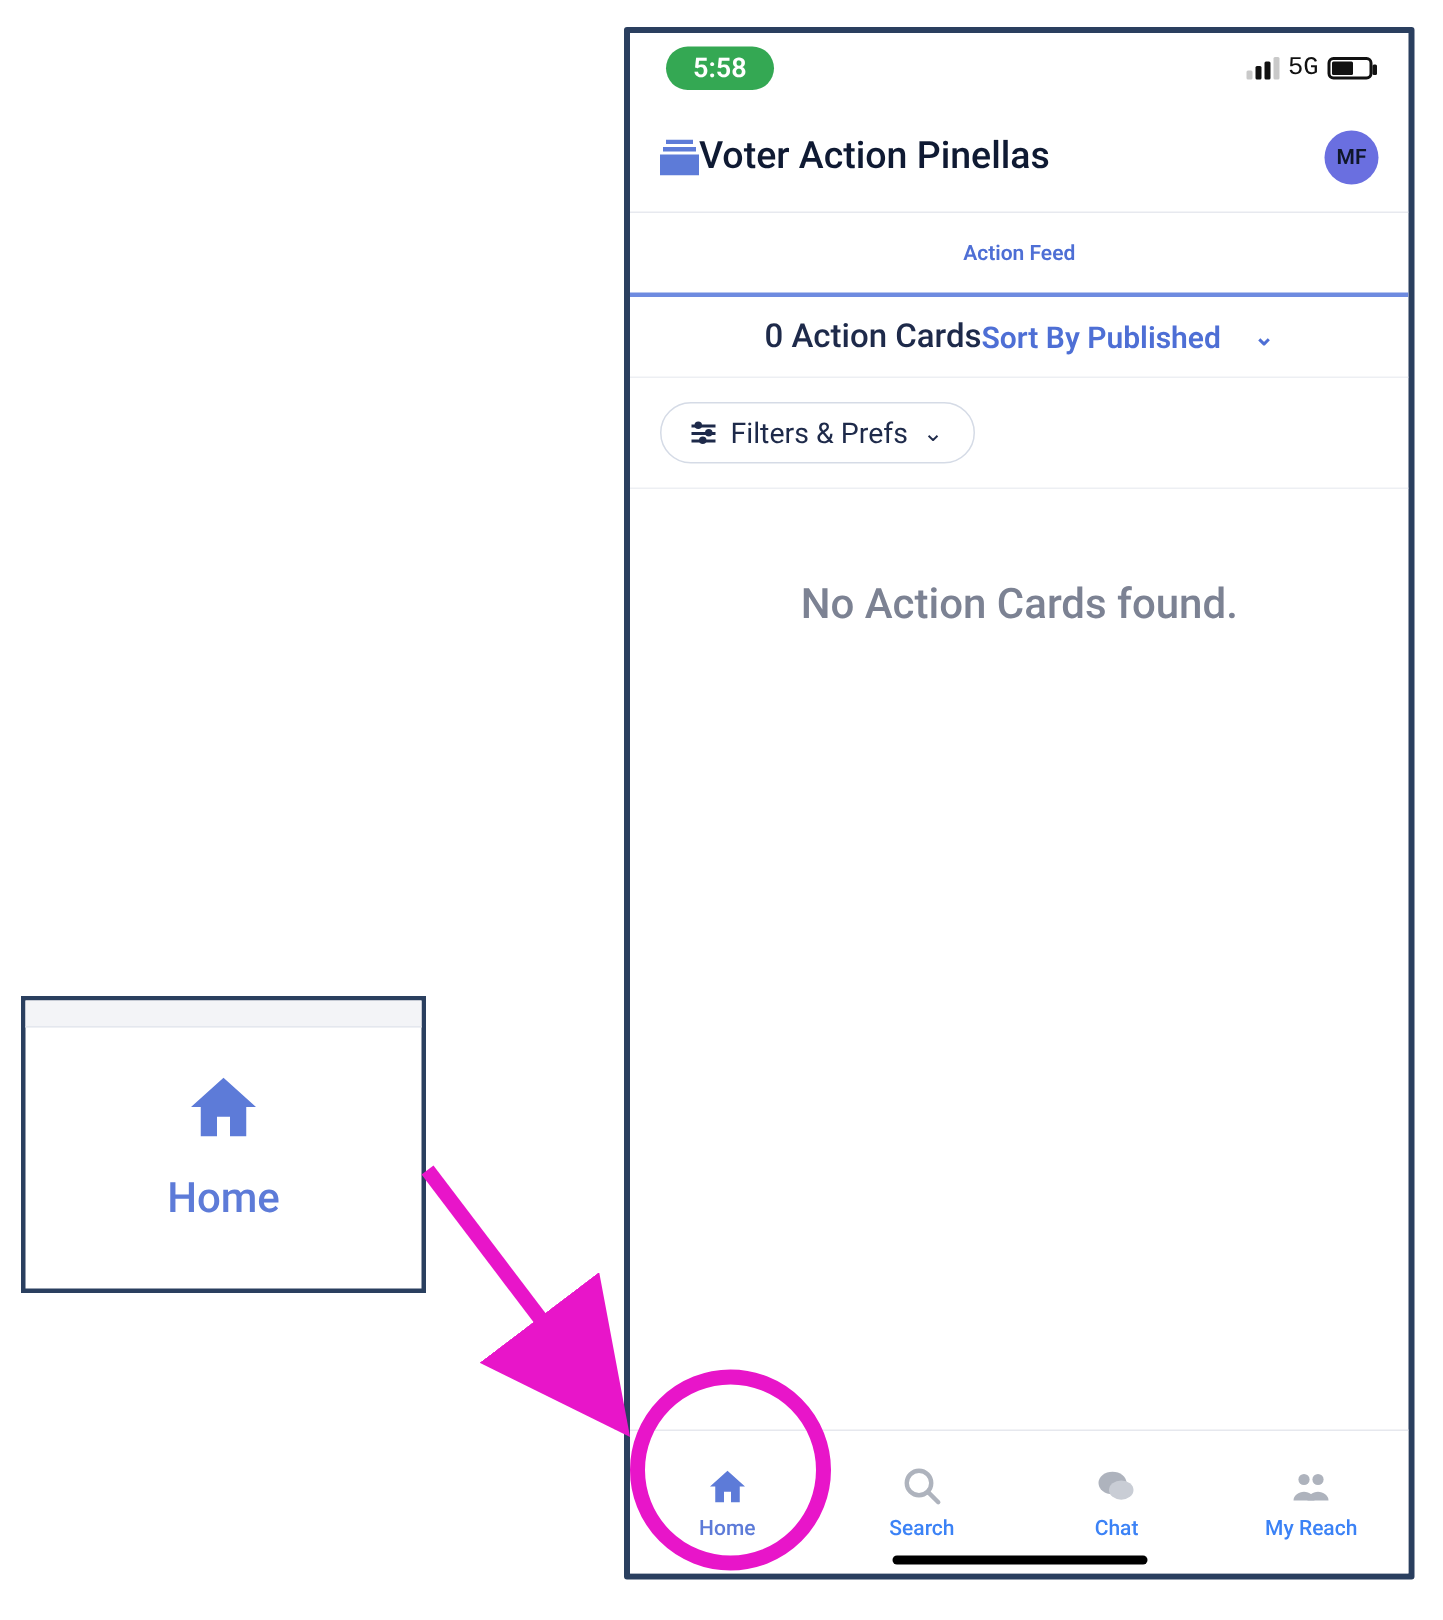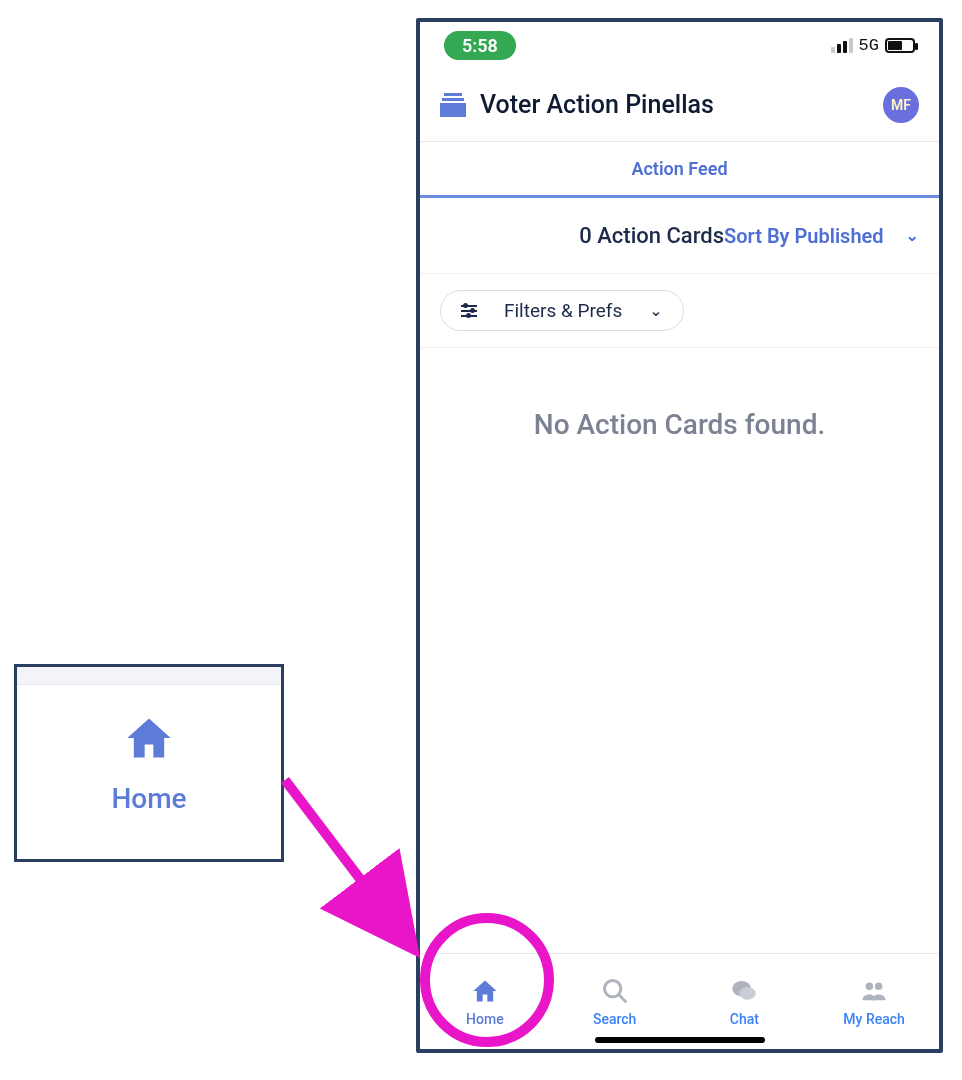--- a/index.html
+++ b/index.html
@@ -65,62 +65,62 @@
 
   
   .app-header {
     height: 74px;
     display: flex;
     align-items: center;
     padding: 0 20px;
     border-bottom: 1px solid #e7e9ef;
     justify-content: space-between;
   }
-  .app-header-left { display:flex; align-items:center; gap:14px; }
+  .app-header-left { display:flex; align-items:center; }
   .stack-icon svg { display:block; }
   .app-title { font-size: 25px; font-weight: 500; color: #0f1a33; }
   .avatar {
     width: 36px; height: 36px; border-radius: 50%;
-    background: #6a6fe0; color: #fef9c3;
+    background: #6a6fe0; color: #0f172a;
     display:flex; align-items:center; justify-content:center;
     font-size: 14px; font-weight: 600;
   }
 
   
   .tab-row {
     height: 56px;
     display:flex; align-items:center; justify-content:center;
-    color: #4e6fd5; font-weight: 600; font-size: 18px;
+    color: #4e6fd5; font-weight: 600; font-size: 14px;
     border-bottom: 3px solid #6e8be0;
   }
 
   
   .count-row {
-    height: 76px;
-    display:flex; align-items:center; justify-content:flex-end;
+    height: 54px;
+    display:flex; align-items:center; justify-content:center;
     padding: 0 20px;
     border-bottom: 1px solid #edeff3;
   }
   .count-text { font-size: 22px; color: #1e2a4a; font-weight: 500;}
   .sort-btn { color:#4e6fd5; font-weight:600; font-size:20px; display:flex; align-items:center; gap:22px; cursor:pointer;}
 
   
   .chips-row {
     height: 74px;
     display:flex; align-items:center; gap:14px;
     padding: 0 20px;
     border-bottom: 1px solid #edeff3;
   }
   .chip {
     border: 1px solid #d5dbe6;
     border-radius: 24px;
     padding: 8px 20px;
     font-size: 19px;
     color: #1e2a4a;
-    display:flex; align-items:center; gap:27px;
+    display:flex; align-items:center; gap:10px;
     cursor:pointer;
     background:#fff;
   }
   .sliders-icon { display:flex; flex-direction:column; gap:3px; }
   .sliders-icon span { width:16px; height:2px; background:#1e2a4a; position:relative;}
   .sliders-icon span::after { content:''; position:absolute; width:5px; height:5px; background:#1e2a4a; border-radius:50%; top:-2px;}
   .sliders-icon span:nth-child(1)::after{left:2px;}
   .sliders-icon span:nth-child(2)::after{left:9px;}
   .sliders-icon span:nth-child(3)::after{left:5px;}
 

